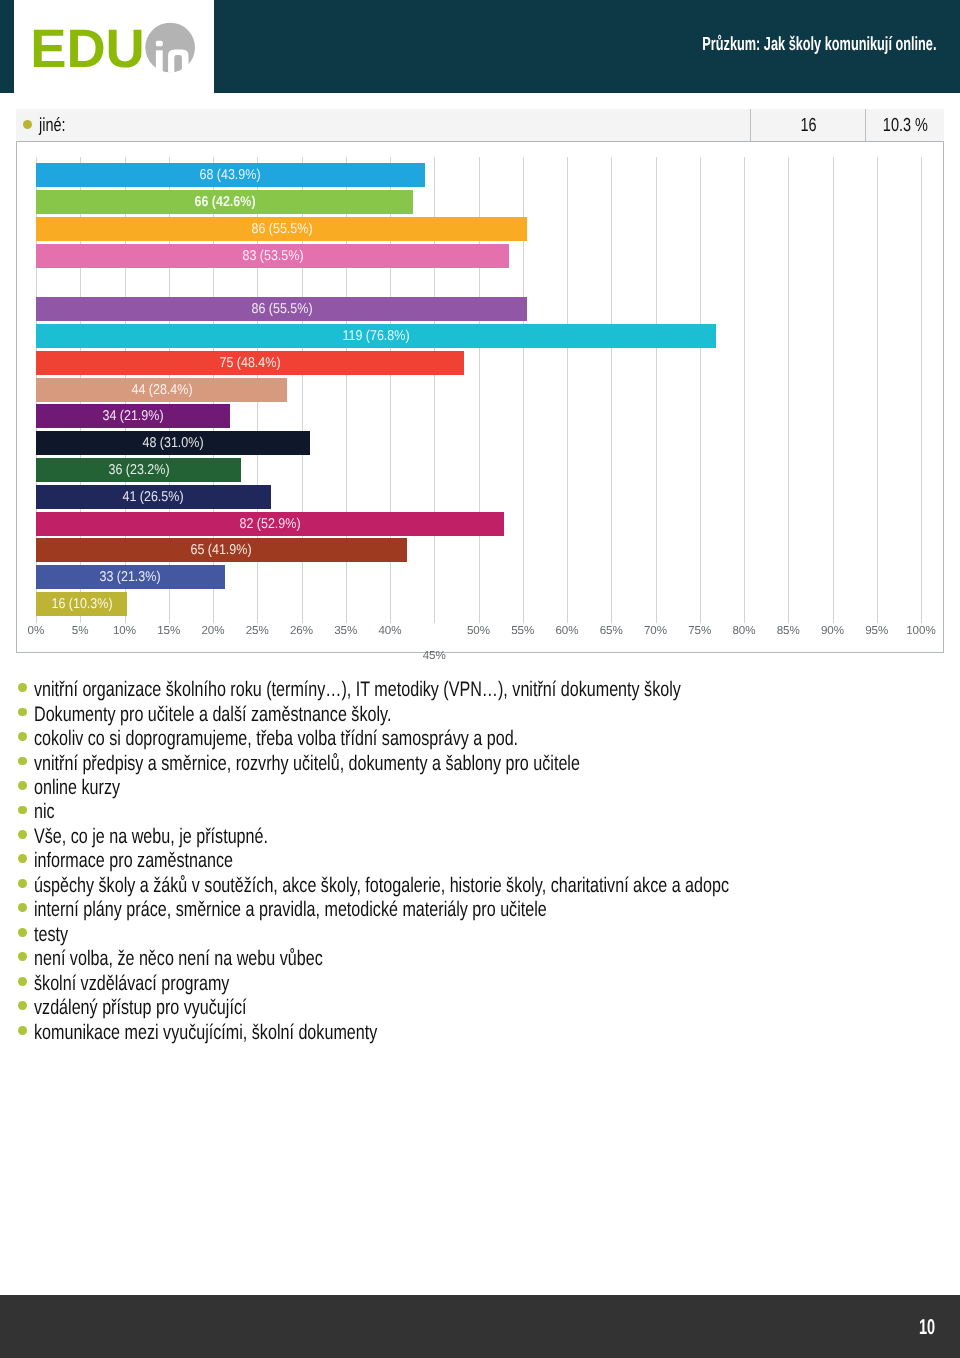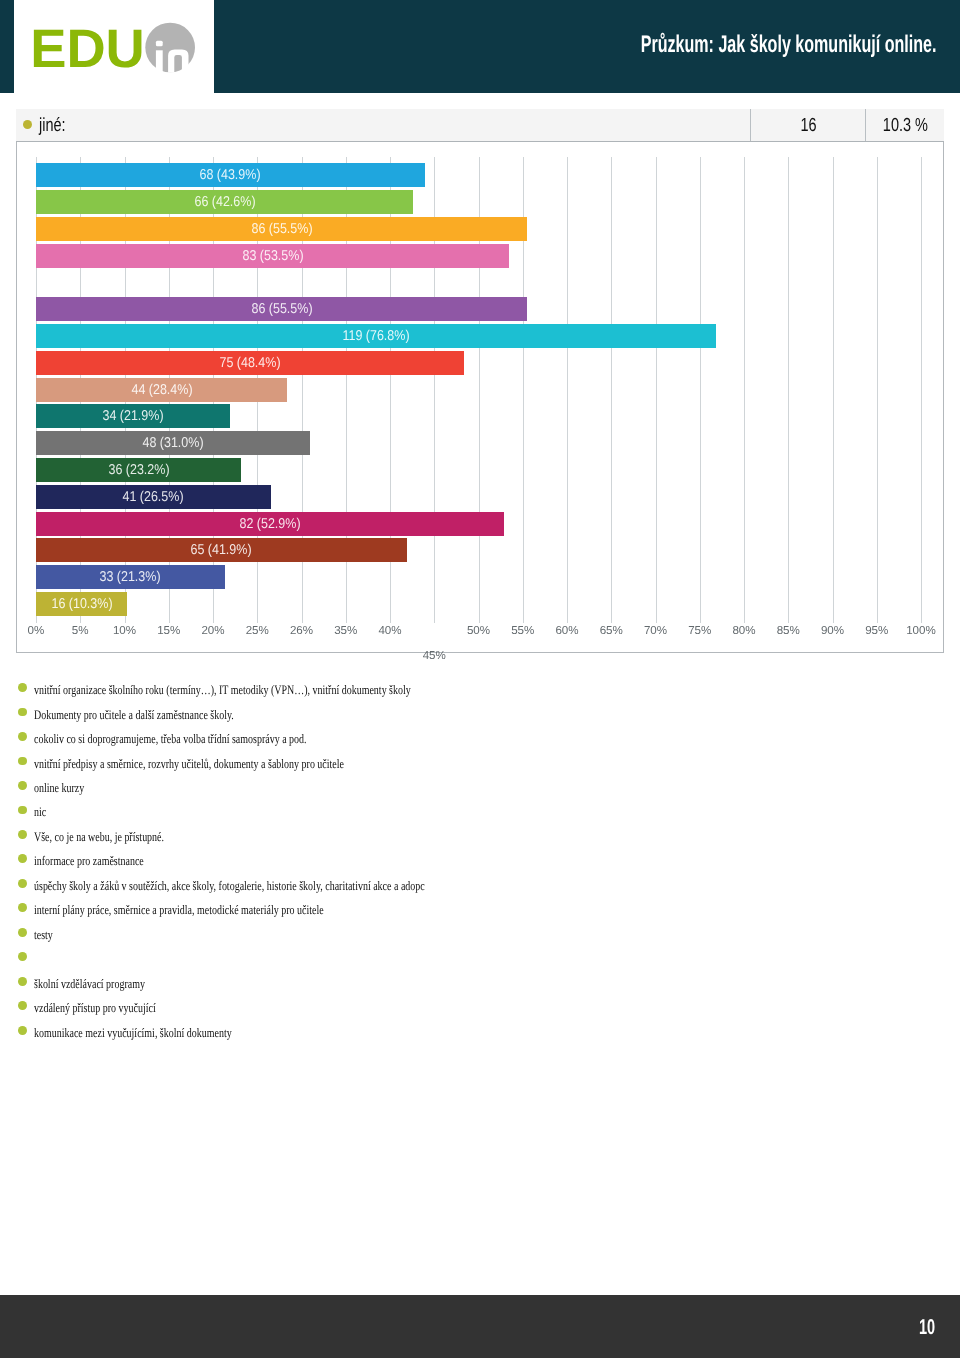--- a/index.html
+++ b/index.html
@@ -11,21 +11,21 @@
   
   .cond{display:inline-block;transform:scaleX(0.768);transform-origin:0 50%;white-space:nowrap;}
   .cond-r{display:inline-block;transform:scaleX(0.670);transform-origin:100% 50%;white-space:nowrap;}
   .cond-c{display:inline-block;transform:scaleX(0.768);transform-origin:50% 50%;white-space:nowrap;}
   .cond-n{display:inline-block;transform:scaleX(0.68);transform-origin:0 50%;white-space:nowrap;}
 
   
   .hdr{position:absolute;left:0;top:0;width:960px;height:92.7px;background:#0d3845;}
   .logo-box{position:absolute;left:14px;top:0;width:200px;height:92.7px;background:#fff;}
   .logo-wrap{position:absolute;left:0px;top:14px;}
-  .hdr-title{position:absolute;right:23.5px;top:33.9px;color:#fff;font-size:24px;line-height:22.5px;font-weight:bold;}
+  .hdr-title{position:absolute;right:23.5px;top:33.9px;color:#fff;font-size:19px;line-height:22.5px;font-weight:bold;}
 
   
   .trow{position:absolute;left:16px;top:108.5px;width:928px;height:32.5px;
         background:#f4f4f4;box-sizing:border-box;}
   .trow-b{position:absolute;left:16px;top:140.6px;width:928px;height:1.4px;background:#aeb4b8;z-index:5;}
   .cellsep{position:absolute;top:108.5px;width:1px;height:32px;background:#b9bfc3;}
   .c-dot{position:absolute;left:22.5px;top:119.8px;width:9.4px;height:9.4px;border-radius:50%;background:#bbb433;}
   .c-label{position:absolute;left:39px;top:114.5px;font-size:18.9px;color:#111;}
   .c-num{position:absolute;left:748.5px;width:120px;text-align:center;top:114.5px;font-size:18.9px;color:#111;}
   .c-pct{position:absolute;left:845px;width:121px;text-align:center;top:114.5px;font-size:18.9px;color:#111;}
@@ -37,21 +37,21 @@
   .gridline{position:absolute;top:0;width:1px;height:465.7px;background:#cfd4d7;}
   .bar{position:absolute;height:24px;}
   .bar span{position:absolute;top:0;line-height:24px;font-size:14.2px;
             color:rgba(255,255,255,.88);white-space:nowrap;transform-origin:50% 50%;}
   .xlab{position:absolute;font-size:11.6px;color:#636a6e;text-align:center;}
 
   
   .blist{position:absolute;left:14px;top:679.1px;width:930px;}
   .bitem{position:relative;height:24.48px;width:930px;}
   .bdot{position:absolute;left:4.2px;top:4.1px;width:8.8px;height:8.8px;border-radius:50%;background:#aec53a;}
-  .btxt{position:absolute;left:20.2px;top:0;width:890px;font-size:13px;color:#111;line-height:21px;font-family:Liberation Serif, serif;}
+  .btxt{position:absolute;left:20.2px;top:0;width:890px;font-size:21px;color:#111;line-height:21px;}
 
   
   .ftr{position:absolute;left:0;top:1295px;width:960px;height:63px;background:#333;}
   .pnum{position:absolute;left:918.5px;top:1317.3px;color:#fff;font-size:21.4px;line-height:21.4px;font-weight:bold;}
 </style>
 </head>
 <body>
 
 <div class="page">
 
@@ -100,45 +100,45 @@
         <div class="gridline" style="left: 619.5px;"></div>
         <div class="gridline" style="left: 663.75px;"></div>
         <div class="gridline" style="left: 708px;"></div>
         <div class="gridline" style="left: 752.25px;"></div>
         <div class="gridline" style="left: 796.5px;"></div>
         <div class="gridline" style="left: 840.75px;"></div>
         <div class="gridline" style="left: 885px;"></div>
         <div class="bar" style="left: 0px; top: 5.8px; width: 388.515px; background: rgb(31, 166, 222);">
           <span style="left: 50%; transform: translateX(-50%) scaleX(0.88);">68 (43.9%)</span>
         </div>
-        <div class="bar" style="left: 0px; top: 32.6px; width: 377.01px; background: rgb(135, 198, 72);">
+        <div class="bar" style="left: 0px; top: 32.6px; width: 377.01px; background: rgb(135, 198, 72); font-weight: bold;">
           <span style="left: 50%; transform: translateX(-50%) scaleX(0.88);">66 (42.6%)</span>
         </div>
         <div class="bar" style="left: 0px; top: 59.4px; width: 491.175px; background: rgb(250, 171, 36);">
           <span style="left: 50%; transform: translateX(-50%) scaleX(0.88);">86 (55.5%)</span>
         </div>
         <div class="bar" style="left: 0px; top: 86.2px; width: 473.475px; background: rgb(228, 112, 173);">
           <span style="left: 50%; transform: translateX(-50%) scaleX(0.88);">83 (53.5%)</span>
         </div>
         <div class="bar" style="left: 0px; top: 139.8px; width: 491.175px; background: rgb(143, 87, 165);">
           <span style="left: 50%; transform: translateX(-50%) scaleX(0.88);">86 (55.5%)</span>
         </div>
         <div class="bar" style="left: 0px; top: 166.6px; width: 679.68px; background: rgb(28, 191, 210);">
           <span style="left: 50%; transform: translateX(-50%) scaleX(0.88);">119 (76.8%)</span>
         </div>
         <div class="bar" style="left: 0px; top: 193.4px; width: 428.34px; background: rgb(239, 66, 52);">
           <span style="left: 50%; transform: translateX(-50%) scaleX(0.88);">75 (48.4%)</span>
         </div>
         <div class="bar" style="left: 0px; top: 220.2px; width: 251.34px; background: rgb(215, 154, 126);">
           <span style="left: 50%; transform: translateX(-50%) scaleX(0.88);">44 (28.4%)</span>
         </div>
-        <div class="bar" style="left: 0px; top: 247px; width: 193.815px; background: #0f766e;">
+        <div class="bar" style="left: 0px; top: 247px; width: 193.815px; background: #701a75;">
           <span style="left: 50%; transform: translateX(-50%) scaleX(0.88);">34 (21.9%)</span>
         </div>
-        <div class="bar" style="left: 0px; top: 273.8px; width: 274.35px; background: #737373;">
+        <div class="bar" style="left: 0px; top: 273.8px; width: 274.35px; background: #0f172a;">
           <span style="left: 50%; transform: translateX(-50%) scaleX(0.88);">48 (31.0%)</span>
         </div>
         <div class="bar" style="left: 0px; top: 300.6px; width: 205.32px; background: rgb(34, 98, 52);">
           <span style="left: 50%; transform: translateX(-50%) scaleX(0.88);">36 (23.2%)</span>
         </div>
         <div class="bar" style="left: 0px; top: 327.4px; width: 234.525px; background: rgb(32, 39, 91);">
           <span style="left: 50%; transform: translateX(-50%) scaleX(0.88);">41 (26.5%)</span>
         </div>
         <div class="bar" style="left: 0px; top: 354.2px; width: 468.165px; background: rgb(192, 32, 102);">
           <span style="left: 50%; transform: translateX(-50%) scaleX(0.88);">82 (52.9%)</span>
@@ -218,20 +218,21 @@
       <div class="bitem">
         <div class="bdot"></div>
         <div class="btxt"><span class="cond">interní plány práce, směrnice a pravidla, metodické materiály pro učitele</span></div>
       </div>
       <div class="bitem">
         <div class="bdot"></div>
         <div class="btxt"><span class="cond">testy</span></div>
       </div>
       <div class="bitem">
         <div class="bdot"></div>
+        <div class="btxt"><span class="cond">není volba, že něco není na webu vůbec</span></div>
       </div>
       <div class="bitem">
         <div class="bdot"></div>
         <div class="btxt"><span class="cond">školní vzdělávací programy</span></div>
       </div>
       <div class="bitem">
         <div class="bdot"></div>
         <div class="btxt"><span class="cond">vzdálený přístup pro vyučující</span></div>
       </div>
       <div class="bitem">

